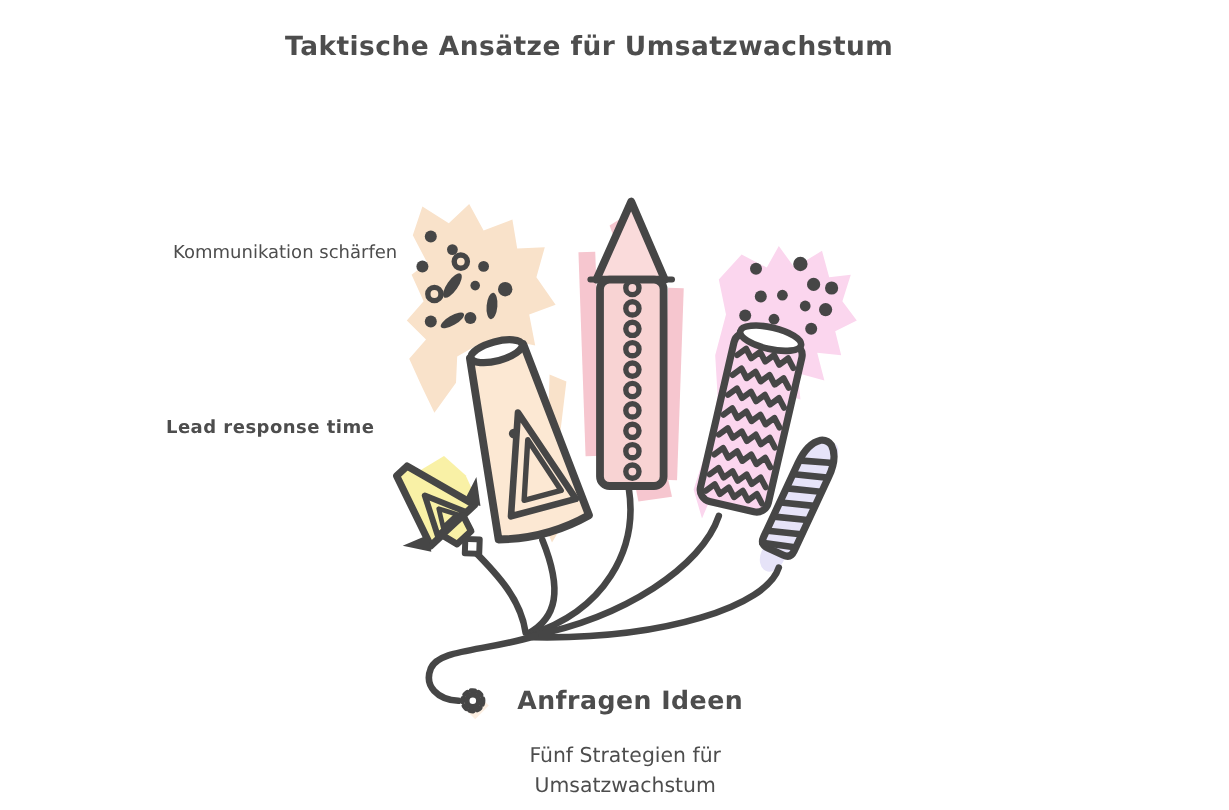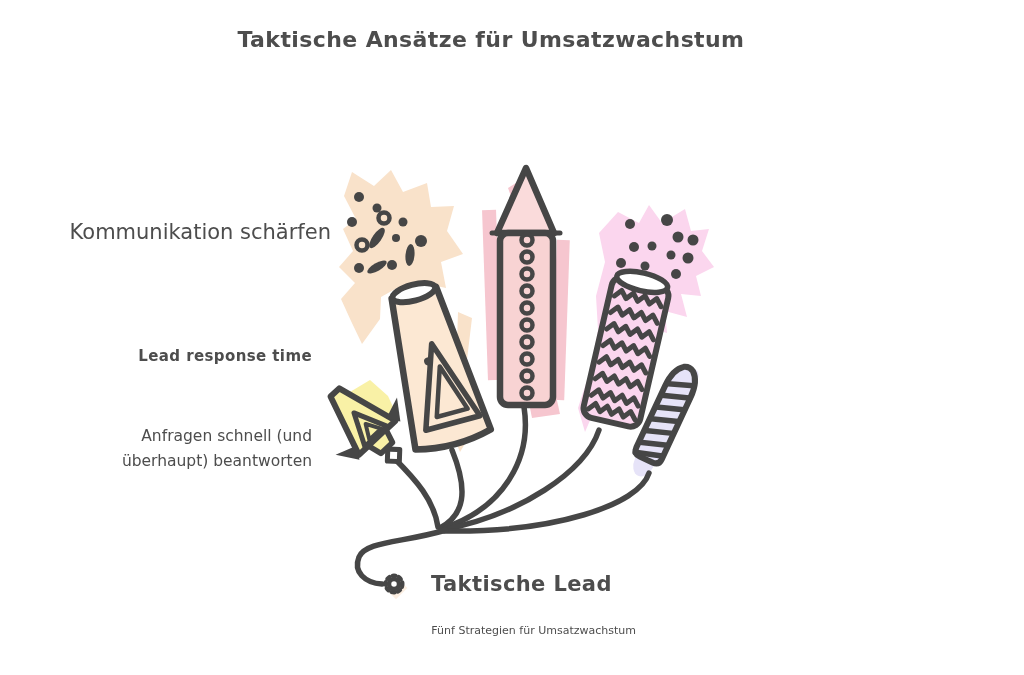--- a/index.html
+++ b/index.html
@@ -5,25 +5,25 @@
   * { margin:0; padding:0; box-sizing:border-box; }
   html,body { width:1024px; height:675px; background:#ffffff; overflow:hidden;
               font-family:"DejaVu Sans", sans-serif; }
   .stage { position:relative; width:1024px; height:675px; background:var(--white,#fff); }
 
   .lbl { position:absolute; color:var(--text,#4d4d4d); }
   .lbl.bold { font-weight:bold; letter-spacing:.4px; }
 
   .title       { top:27px; left:0; width:982px; text-align:center; font-size:22px; }
   .msg-label   { top:156px; right:693px; font-size:21px; white-space:nowrap; }
-  .msg-desc    { top:201px; right:693px; font-size:21px; white-space:nowrap;margin-top:19px; }
+  .msg-desc    { top:201px; right:693px; font-size:15px; white-space:nowrap; }
   .lead-label  { top:343px; right:712px; width:200px; text-align:right; font-size:15px; line-height:27px; }
   .lead-desc   { top:424px; right:712px; width:215px; text-align:right; font-size:15.5px; line-height:25px; }
   .hub-label   { top:572px; left:431px; font-size:21px; white-space:nowrap; }
-  .hub-desc    { top:618px; left:406px; width:230px; text-align:right; font-size:11px; line-height:25px; }
+  .hub-desc    { top:618px; left:406px; width:230px; text-align:center; font-size:17px; line-height:25px; }
 
   svg.illo { position:absolute; top:0; left:0; }
   .ln, .ln * { stroke:var(--line,#464646); stroke-linecap:round; stroke-linejoin:round; fill:none; }
   .splash, .splash * { stroke:none; }
   .f-white    { fill:var(--white,#ffffff); }
   .f-yellow   { fill:var(--yellow,#f9f1a6); }
   .f-peach    { fill:var(--peach,#f9e2ca); }
   .f-peachl   { fill:var(--peach-light,#fce8d3); }
   .f-pink     { fill:var(--pink,#f8d3d3); }
   .f-pinkl    { fill:var(--pink-light,#fadbdb); }
@@ -160,17 +160,16 @@
       <circle stroke-width="4" stroke-dasharray="3 3.4" r="8.5"></circle>
       <circle class="f-white" stroke-width="4.5" r="5"></circle>
     </g>
   </svg>
 
   <div class="lbl bold title">Taktische Ansätze für Umsatzwachstum</div>
 
   <div class="lbl msg-desc">Kommunikation schärfen</div>
 
   <div class="lbl bold lead-label">Lead response time</div>
-  <div class="lbl lead-desc">Anfragen schnell (und überhaupt) beantworten</div>
 
-  <div class="lbl bold hub-label">Taktische Lead</div>
+  <div class="lbl bold hub-label">Anfragen Ideen</div>
   <div class="lbl hub-desc">Fünf Strategien für Umsatzwachstum</div>
 </div>
 
 </body></html>

